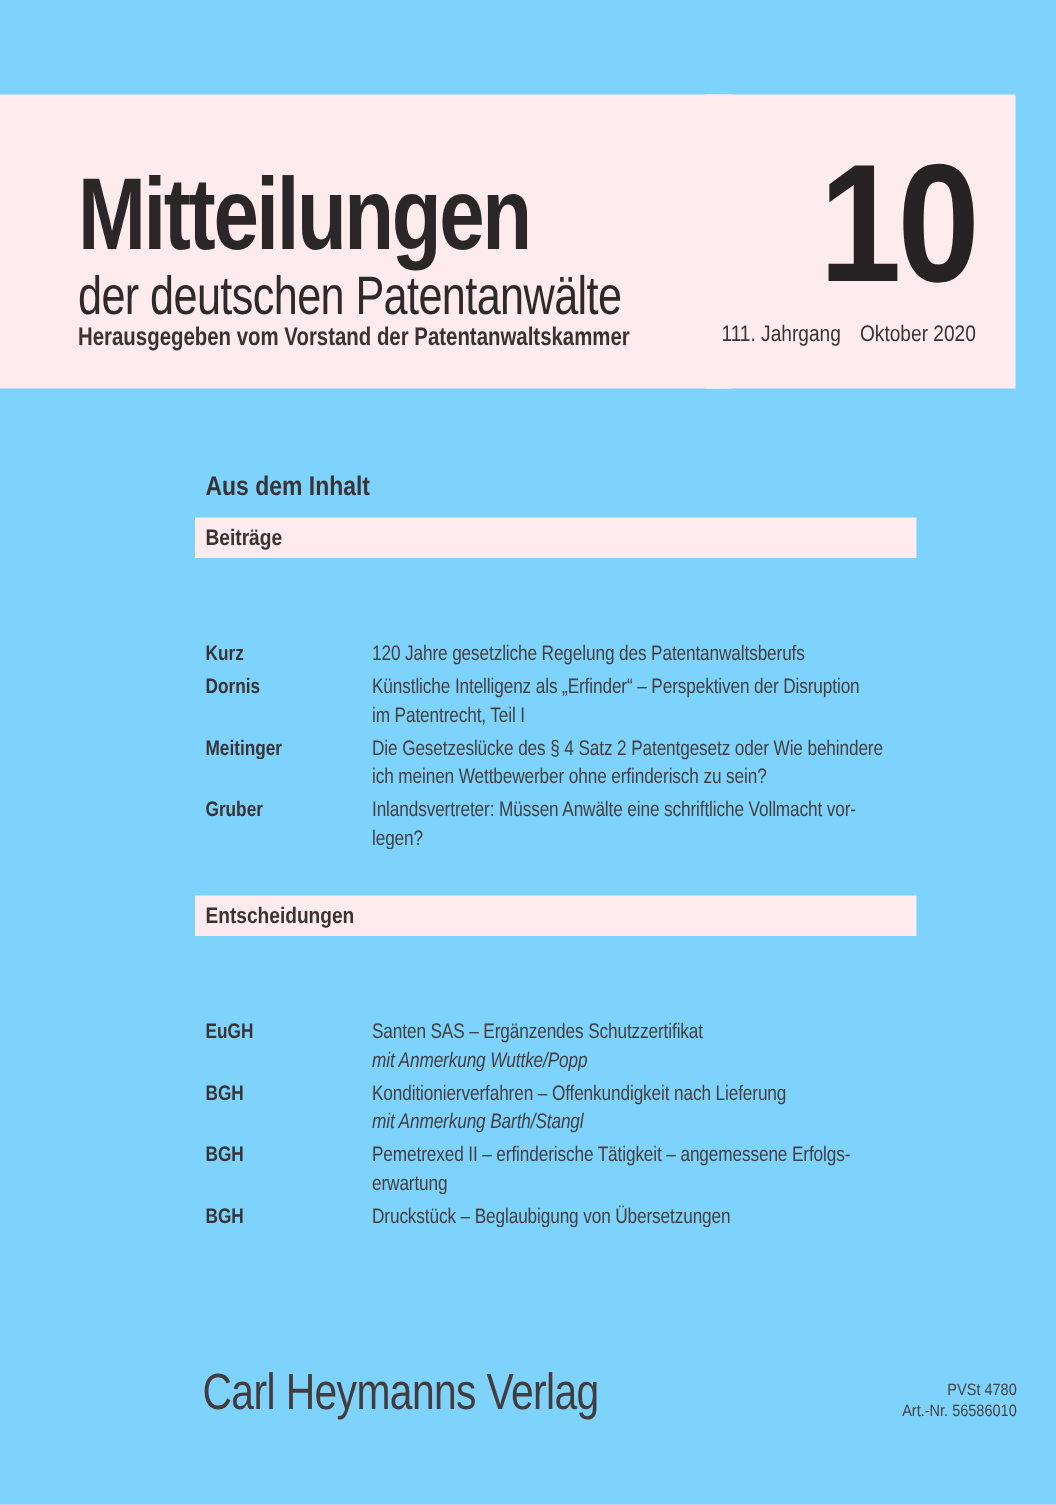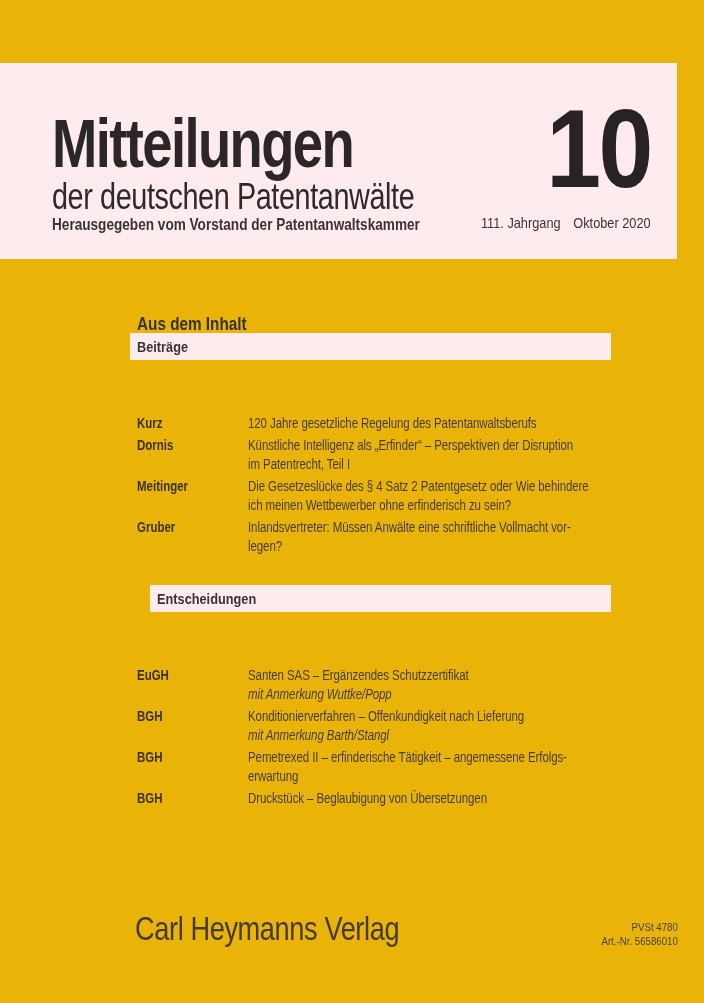--- a/index.html
+++ b/index.html
@@ -5,21 +5,21 @@
 <style>
   html, body {
     margin: 0;
     padding: 0;
     background: #fad8dd;
   }
   .page {
     position: relative;
     width: 704px;
     height: 1003px;
-    background: #eab308;
+    background: #7dd3fc;
     font-family: "Liberation Sans", sans-serif;
     color: #453e40;
     overflow: hidden;
   }
 
   
   .panel {
     position: absolute;
     top: 63px;
     height: 196px;
@@ -118,22 +118,22 @@
   }
   .section-band {
     height: 27px;
     background: #fdebee;
     padding-left: 7px;
     font-size: 15px;
     font-weight: bold;
     line-height: 27px;
     color: #3a3335;
   }
-  .section-band.first  { margin-top: 0; }
-  .section-band.second { margin-top: 29px; margin-left: 20px; }
+  .section-band.first  { margin-top: 12px; }
+  .section-band.second { margin-top: 29px; }
   .entries {
     display: grid;
     grid-template-columns: 111px 1fr;
     row-gap: 3px;
     padding: 10px 0 0 7px;
     margin-top: 44px;
   }
   .entry-row { display: contents; }
   .entry-author {
     font-size: 14px;

